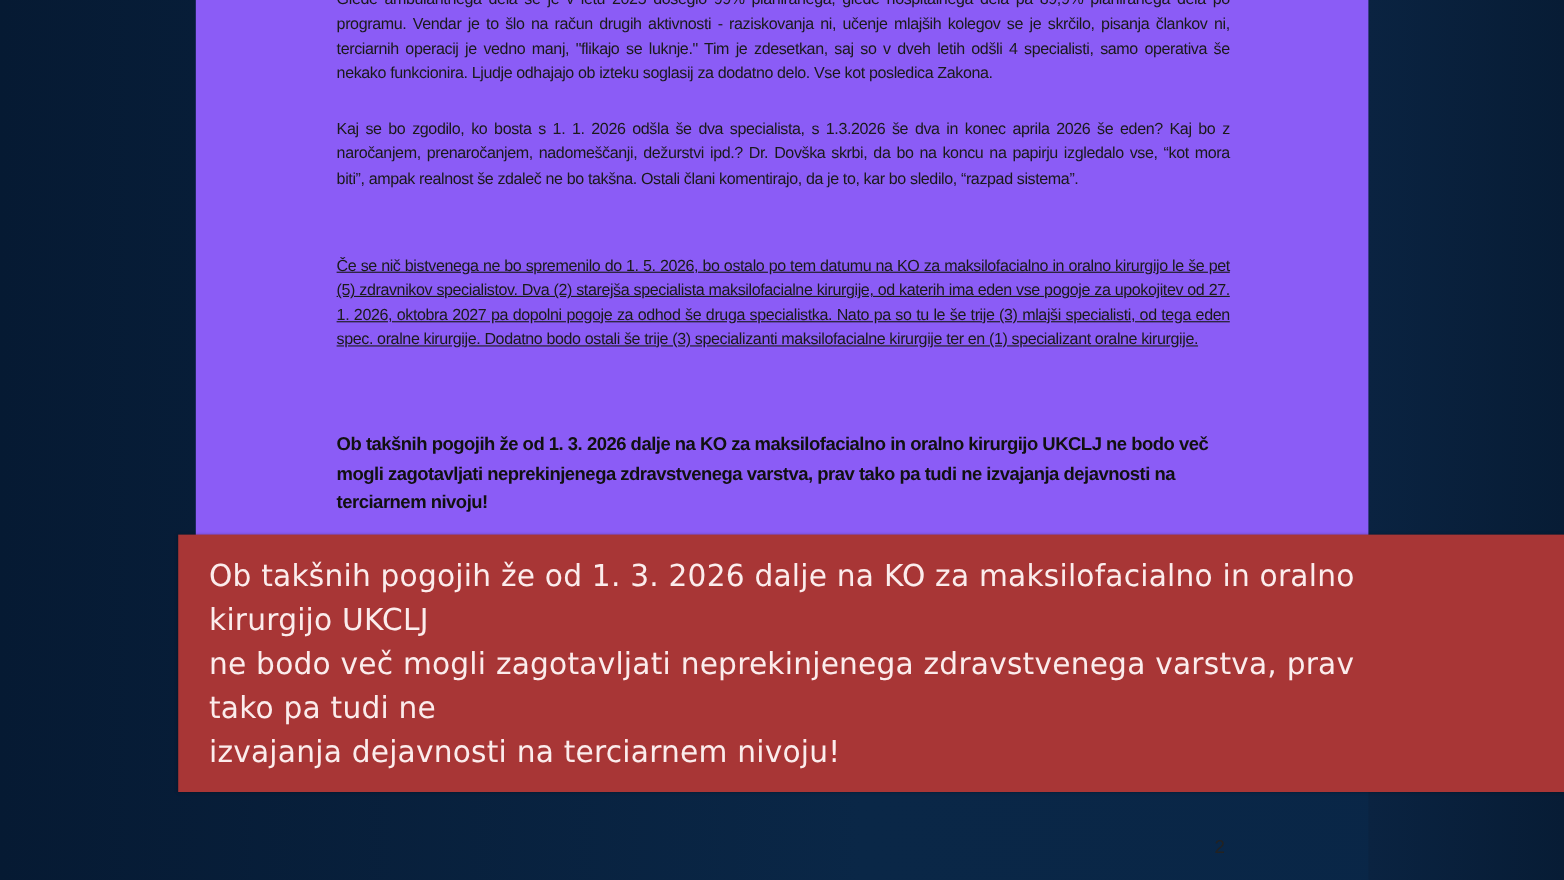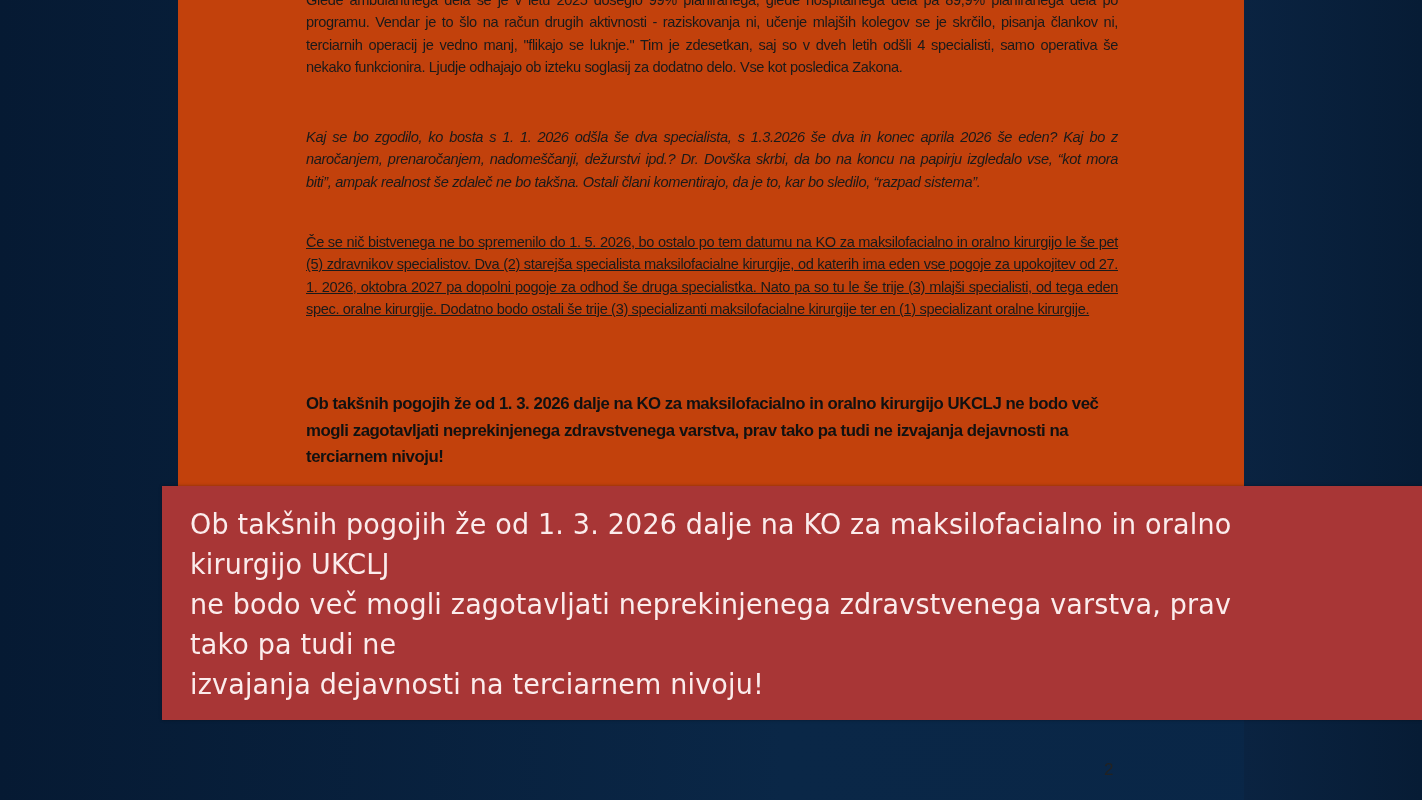--- a/index.html
+++ b/index.html
@@ -7,30 +7,30 @@
     width: 1422px; height: 800px; overflow: hidden; position: relative;
     background: linear-gradient(90deg, #061a33 0%, #0a2747 55%, #092647 100%);
     font-family: "Liberation Sans", sans-serif;
   }
   .bg-right {
     position: absolute; left: 1244px; top: 0; width: 178px; height: 800px;
     background: linear-gradient(90deg, #0a2341 0%, #071c35 100%);
   }
   .page {
     position: absolute; left: 178px; top: 0; width: 1066px; height: 652px;
-    background: #c2410c;
+    background: #8b5cf6;
   }
   .doc-text {
     position: absolute; left: 128px; width: 812px;
     font-family: "Liberation Sans", sans-serif;
     font-size: 14.6px; line-height: 22.3px; color: #1a1a1a;
     letter-spacing: -0.35px; text-align: justify;
   }
   .doc-text.p1 { top: -11px; }
-  .doc-text.p2 { top: 126px; font-style: italic; }
+  .doc-text.p2 { top: 107px; }
   .doc-text.p3 { top: 231px; text-decoration: underline; }
   .doc-bold {
     position: absolute; left: 128px; top: 391px; width: 812px;
     font-size: 16.8px; line-height: 26.5px; font-weight: bold; color: #111;
     letter-spacing: -0.45px;
   }
   .page-number {
     position: absolute; left: 926px; top: 760px;
     font-size: 17px; color: #222;
   }

